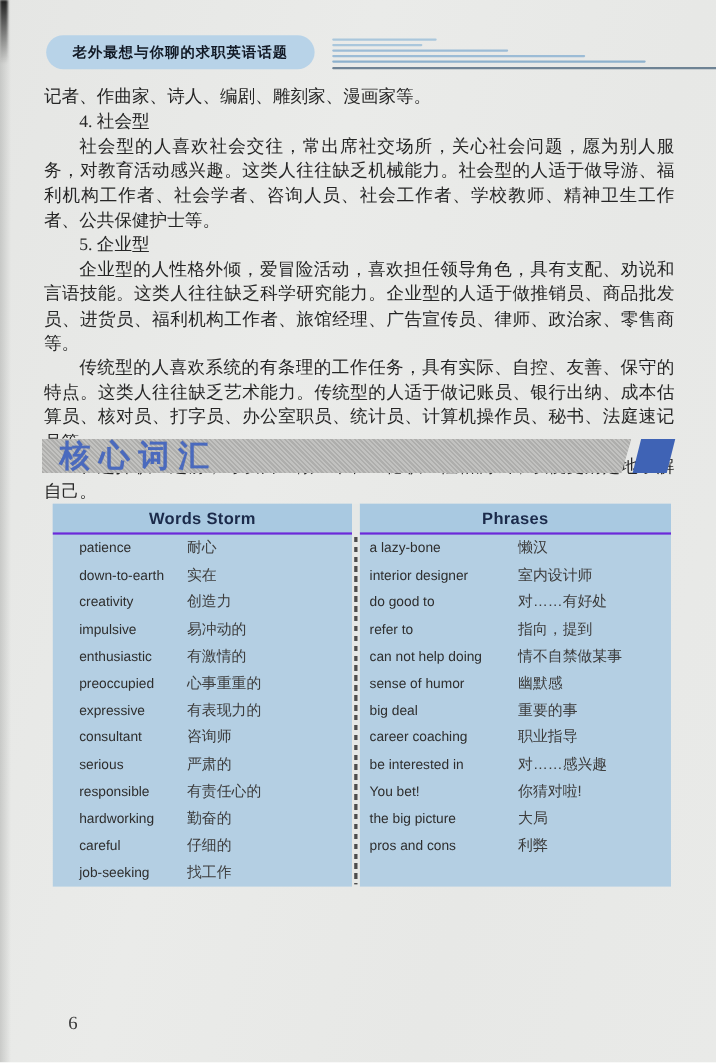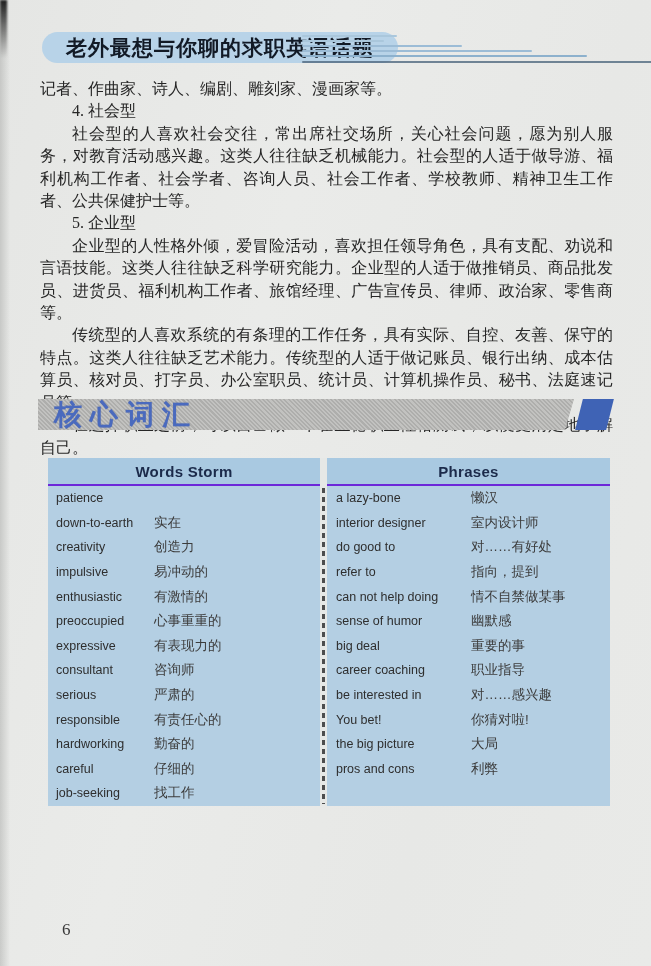--- a/index.html
+++ b/index.html
@@ -14,21 +14,21 @@
     filter:blur(1px);}
   .left-edge-shadow{position:absolute;left:0;top:0;bottom:0;width:10px;
     background:linear-gradient(90deg,rgba(90,92,90,.22),rgba(90,92,90,0));}
 
   
   .chapter-header{position:absolute;left:42px;top:32px;width:600px;height:34px;}
   .title-pill{
     position:absolute;left:0;top:0;height:31px;padding:0 24px;
     background:#b8d3e8;border-radius:16px;
     display:flex;align-items:center;
-    font-weight:bold;font-size:21px;letter-spacing:1px;color:#121a26;
+    font-weight:bold;font-size:13px;letter-spacing:1px;color:#121a26;
     font-family:"Liberation Sans",sans-serif;
   }
   .speed-lines{position:absolute;left:260px;top:2px;width:382px;height:32px;}
   .speed-lines .sl{position:absolute;left:0;height:2px;border-radius:1px;}
   .sl1{top:1px;width:95px;background:#aac7dc;}
   .sl2{top:6px;width:82px;background:#aac7dc;}
   .sl3{top:11px;width:160px;background:#9cbcd6;}
   .sl4{top:16px;width:230px;background:#9cbcd6;}
   .sl5{top:21px;width:285px;background:#8db1cd;}
   .sl-rule{top:27px;width:382px;height:2px;background:#50697f;opacity:.8;}
@@ -63,21 +63,21 @@
   .vocab-table{position:absolute;left:48px;top:458px;width:562px;height:348px;display:flex;}
   .panel{background:#b4cfe3;display:flex;flex-direction:column;}
   .panel-words{width:272px;}
   .panel-phrases{width:283px;}
   .panel-header{
     height:26px;flex:0 0 26px;display:flex;align-items:center;justify-content:center;
     background:#a9c9e1;border-bottom:2px solid #6d28d9;
     font-weight:bold;font-size:15px;color:#1b2a4a;letter-spacing:.3px;
   }
   .vrow{flex:0 0 24.6px;display:grid;align-items:center;}
-  .panel-words .vrow{grid-template-columns:98px 1fr;padding-left:8px;}
+  .panel-words .vrow{grid-template-columns:98px 1fr;padding-left:24px;}
   .panel-phrases .vrow{grid-template-columns:135px 1fr;padding-left:9px;}
   .vrow .en{font-size:12.5px;color:#2e2e2e;font-family:"Liberation Sans",sans-serif;}
   .vrow .zh{font-size:13.5px;color:#3c3c3c;font-family:"Liberation Sans",sans-serif;}
   .divider{width:7px;position:relative;background:#e6e8e6;}
   .divider .dash-line{
     position:absolute;left:2px;top:30px;bottom:2px;width:3px;
     background:repeating-linear-gradient(180deg,#4d4d4d 0 5px,rgba(0,0,0,0) 5px 9px);
   }
 
   .page-number{
@@ -123,20 +123,21 @@
     </div>
     <div class="banner-blue"></div>
   </div>
 
   <div class="vocab-table">
 
     <div class="panel panel-words">
       <div class="panel-header">Words Storm</div>
       <div class="vrow">
           <span class="en">patience</span>
+          <span class="zh">耐心</span>
         </div>
       <div class="vrow">
           <span class="en">down-to-earth</span>
           <span class="zh">实在</span>
         </div>
       <div class="vrow">
           <span class="en">creativity</span>
           <span class="zh">创造力</span>
         </div>
       <div class="vrow">

